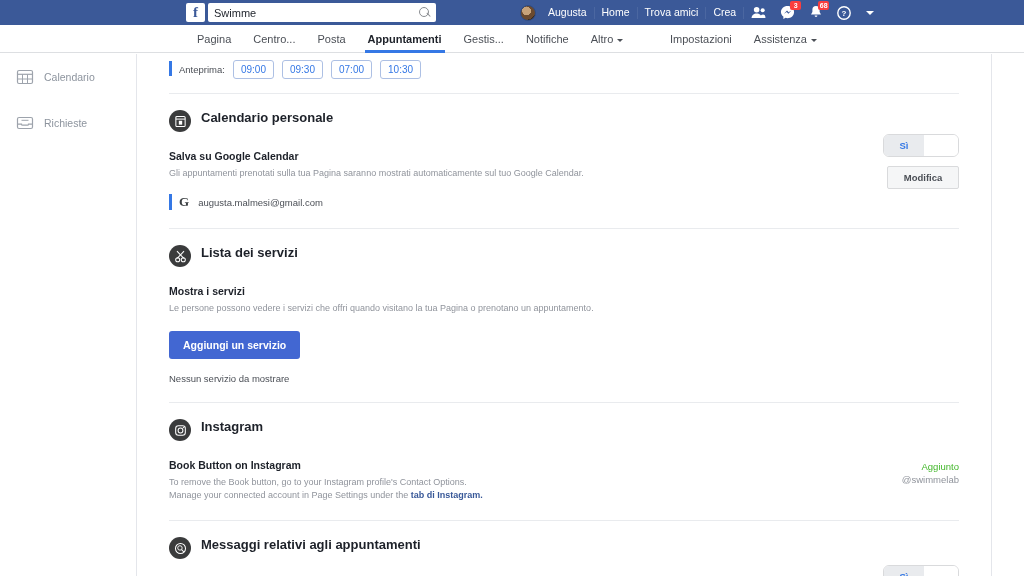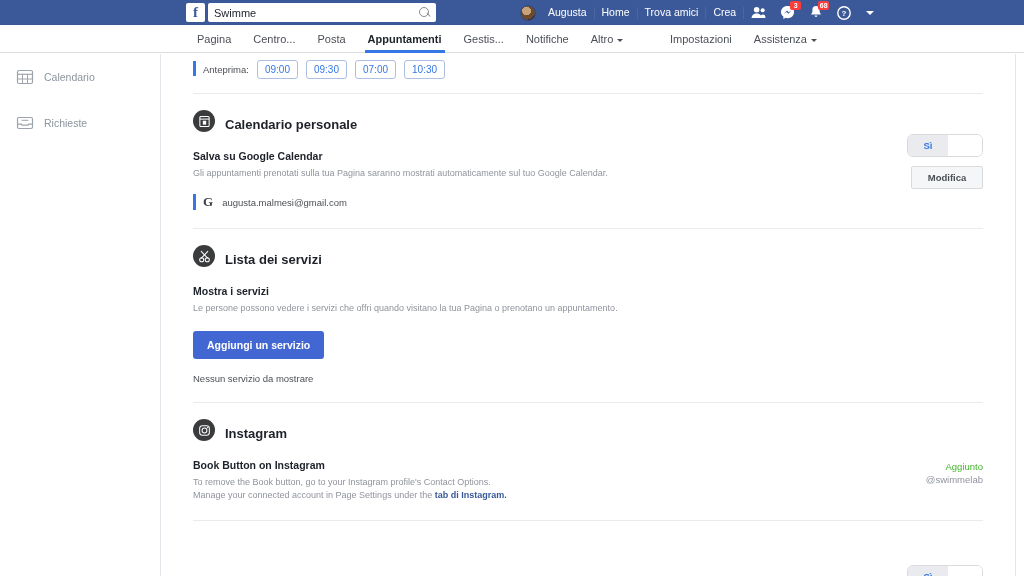--- a/index.html
+++ b/index.html
@@ -102,41 +102,41 @@
   .side-item.active::before {
     content: ""; position: absolute; left: 0; top: 0; bottom: 0; width: 3px; background: #3578e5;
   }
   .side-label { font-size: 10.5px; color: #8d949e; line-height: 13px; }
   .side-item.active .side-label { color: #3578e5; }
   .side-ico { width: 18px; height: 18px; flex: 0 0 18px; opacity: .85; }
   .side-item.active .side-ico { opacity: 1; }
 
   
   .content {
-    position: absolute; left: 160px; top: 54px; width: 856px; height: 522px;
+    position: absolute; left: 136px; top: 54px; width: 856px; height: 522px;
     background: #ffffff; border-left: 1px solid #e4e6eb; border-right: 1px solid #e4e6eb;
     overflow: hidden;
   }
   .inner { padding: 0 32px; }
 
   
   .preview-row {
     display: flex; align-items: center; gap: 8px; padding: 6px 0 14px 0; position: relative;
   }
   .preview-bar { position: absolute; left: 0; top: 7px; bottom: 17px; width: 3px; background: #3578e5; }
   .preview-label { font-size: 9.5px; color: #4b4f56; margin-left: 10px; }
   .time-chip {
     border: 1px solid #adc0e4; border-radius: 3px; color: #3578e5;
     font-size: 10px; padding: 3px 7px; background: #fff; cursor: pointer;
   }
 
   .divider { height: 1px; background: #e9ebee; margin: 0; }
 
   .section { padding: 16px 0 18px 0; position: relative; }
-  .sec-head { display: flex; align-items: flex-end; gap: 10px; margin-bottom: 18px; }
+  .sec-head { display: flex; align-items: flex-start; gap: 10px; margin-bottom: 18px; }
   .sec-circle {
     width: 22px; height: 22px; border-radius: 50%; background: #3a3b3c;
     display: flex; align-items: center; justify-content: center; flex: 0 0 22px;
   }
   .sec-title { font-size: 13px; font-weight: bold; color: #1d2129; }
 
   .sub-title { font-size: 10.5px; font-weight: bold; color: #1d2129; margin-bottom: 5px; }
   .sub-desc { font-size: 9px; color: #90949c; line-height: 13px; }
   .sub-desc .strong { font-weight: bold; color: #385898; }
 
@@ -362,20 +362,30 @@
         <div class="sub-title">Book Button on Instagram</div>
         <div class="sub-desc">To remove the Book button, go to your Instagram profile's Contact Options.</div>
         <div class="sub-desc">
           <span>Manage your connected account in Page Settings under the </span><span class="strong">tab di Instagram.</span>
         </div>
       </div>
 
       <div class="divider"></div>
 
       <div class="section">
+        <div class="sec-head">
+          <span class="sec-circle">
+            <svg width="13" height="13" viewBox="0 0 14 14" aria-hidden="true">
+              <circle cx="7" cy="7" r="5.4" fill="none" stroke="#fff" stroke-width="1.1"></circle>
+              <circle cx="6.4" cy="6.4" r="2.4" fill="none" stroke="#fff" stroke-width="1"></circle>
+              <line x1="8.2" y1="8.2" x2="10.6" y2="10.8" stroke="#fff" stroke-width="1.1"></line>
+            </svg>
+          </span>
+          <span class="sec-title">Messaggi relativi agli appuntamenti</span>
+        </div>
 
         <div class="ctl-toggle" style="top:44px;">
           <span class="on">Sì</span>
           <span class="off"></span>
         </div>
 
       </div>
 
     </div>
   </div>

